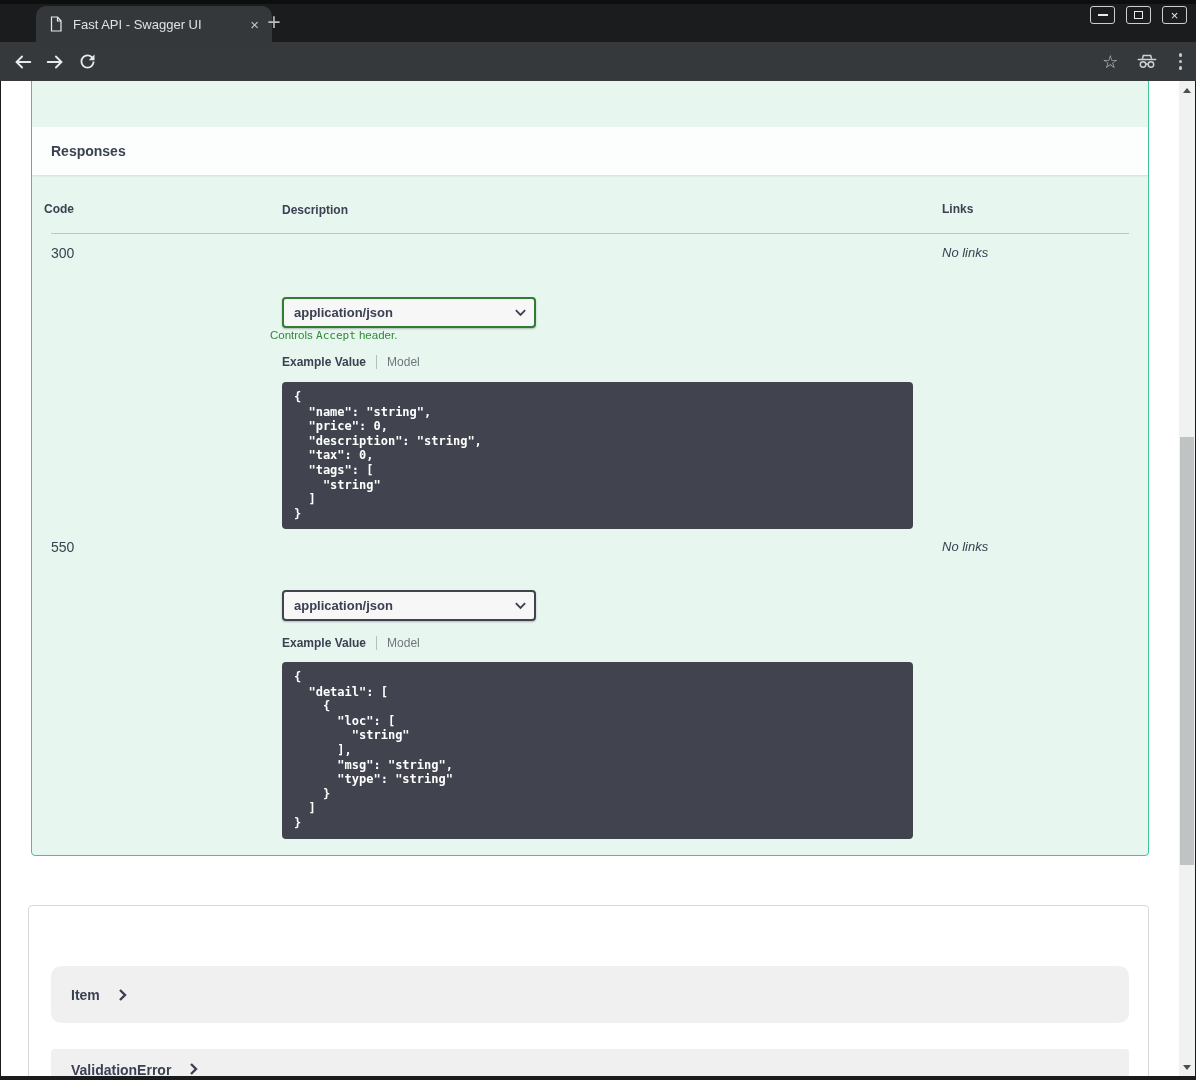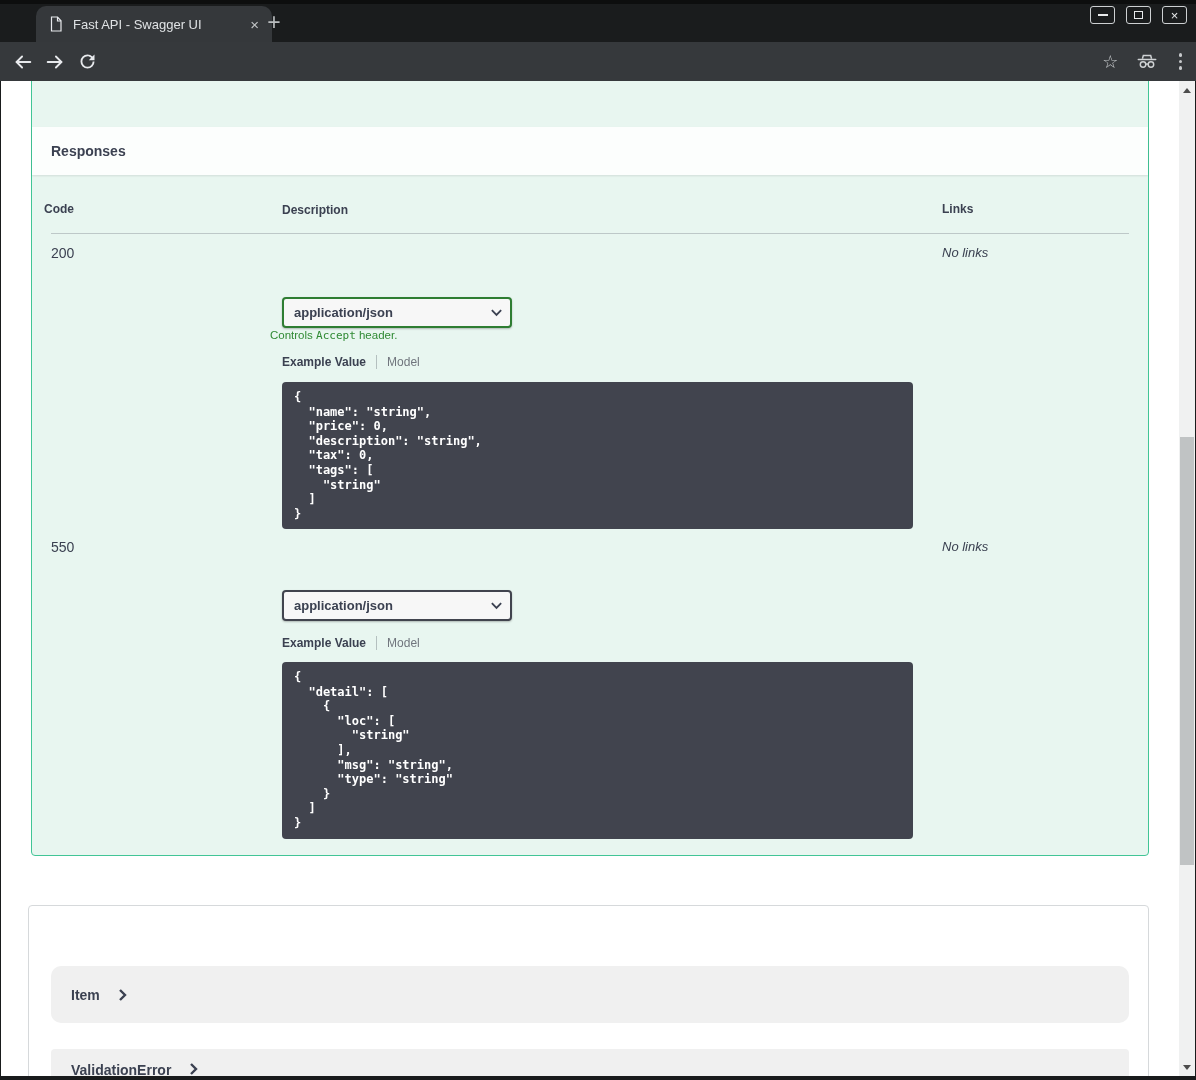--- a/index.html
+++ b/index.html
@@ -68,21 +68,21 @@
   .resp-code { position:absolute; left:19px; font-size:14px; color:#3b4151; }
   .no-links { position:absolute; left:910px; font-size:13px; font-style:italic; color:#3b4151; }
   .desc-box {
     position:absolute; left:250px; width:631px; height:36px; background:#41444e; border-radius:4px;
     display:flex; align-items:center; padding-left:12px;
   }
   .desc-box span {
     color:#ffffff; font-family:"DejaVu Sans Mono", monospace; font-size:12.5px;
     font-style:italic; font-weight:bold;
   }
-  .media-select-wrap { position:absolute; left:250px; width:230px; height:31px; }
+  .media-select-wrap { position:absolute; left:250px; width:254px; height:31px; }
   .media-select {
     appearance:none; -webkit-appearance:none; width:100%; height:100%;
     background:#f7f7f7; border-radius:4px; padding:0 30px 0 10px;
     font-family:"Liberation Sans", sans-serif; font-size:13px; font-weight:bold; color:#3b4151;
     box-shadow:0 1px 2px rgba(0,0,0,0.25);
   }
   .media-select.accept { border:2px solid #2e7d32; }
   .media-select.plain { border:2px solid #41444e; }
   .select-chevron { position:absolute; right:9px; top:9px; width:13px; height:13px; color:#3b4151; pointer-events:none; }
   .accept-note { position:absolute; left:238px; font-size:11.5px; color:#308a34; }
@@ -189,21 +189,21 @@
 
     <div class="op-section-header">
       <h4>Responses</h4>
     </div>
 
     <span class="col-label" style="left:12px; top:134px;">Code</span>
     <span class="col-label" style="left:250px; top:135px;">Description</span>
     <span class="col-label" style="left:910px; top:134px;">Links</span>
     <div class="hr"></div>
 
-    <span class="resp-code" style="top:177px;">200</span>
+    <span class="resp-code" style="top:177px;">300</span>
     <div class="media-select-wrap" style="top:229px;">
       <select class="media-select accept">
         <option>application/json</option>
       </select>
       <span class="select-chevron">
         <svg viewBox="0 0 14 14" fill="none" stroke="currentColor" stroke-width="2" width="13" height="13">
             <path d="M2 4.5 l5 5 5-5"></path>
           </svg>
       </span>
     </div>

